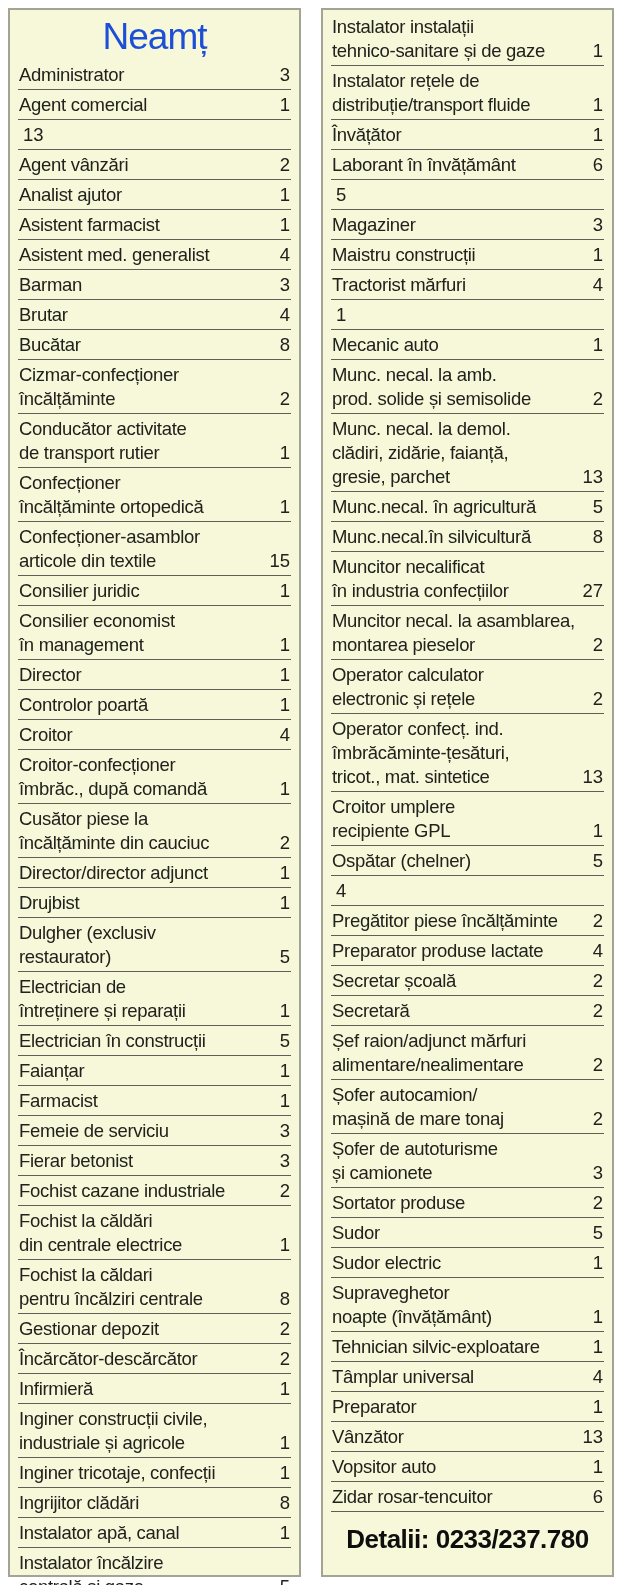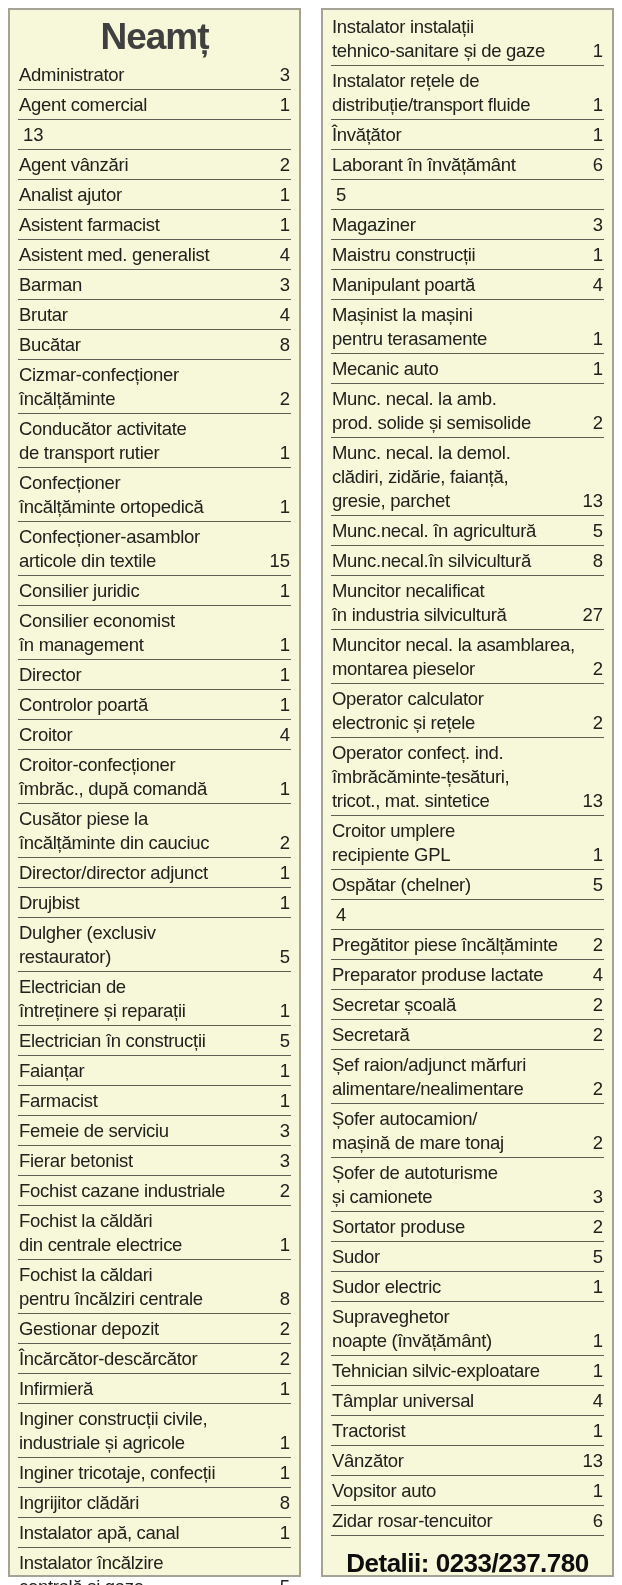--- a/index.html
+++ b/index.html
@@ -9,21 +9,21 @@
     -webkit-font-smoothing:antialiased;
   }
   .page{
     display:flex;gap:20px;padding:8px;box-sizing:border-box;width:622px;height:1585px;
   }
   .panel{
     flex:1;background:#f7f8d9;border:2px solid #a3a396;box-sizing:border-box;
     min-height:1565px;padding:2px 8px 6px 8px;
   }
   .panel-title{
-    font-size:37px;font-weight:bold;text-align:center;margin:4px 0 2px 0;color:#404040;
+    font-size:37px;font-weight:normal;text-align:center;margin:4px 0 2px 0;color:#1d4ed8;
     letter-spacing:-1px;
   }
   .row{
     display:flex;align-items:flex-end;border-bottom:1px solid #5f5f55;
     padding:3px 1px 2px 1px;
   }
   .label{
     flex:1;white-space:pre-line;font-size:18.5px;line-height:24px;color:#21211d;
     letter-spacing:-0.3px;
   }
@@ -246,26 +246,24 @@
         </div>
         <div class="row">
           <span class="label">Magaziner</span>
           <span class="count">3</span>
         </div>
         <div class="row">
           <span class="label">Maistru construcții</span>
           <span class="count">1</span>
         </div>
         <div class="row">
-          <span class="label">Manipulant poartă</span>
-          <span class="count">4</span>
-        </div>
-        <div class="row">
-          <span class="label">Mașinist la mașini
-pentru terasamente</span>
+          <span class="label">Tractorist mărfuri</span>
+          <span class="count">4</span>
+        </div>
+        <div class="row">
           <span class="count">1</span>
         </div>
         <div class="row">
           <span class="label">Mecanic auto</span>
           <span class="count">1</span>
         </div>
         <div class="row">
           <span class="label">Munc. necal. la amb.
 prod. solide și semisolide</span>
           <span class="count">2</span>
@@ -279,21 +277,21 @@
         <div class="row">
           <span class="label">Munc.necal. în agricultură</span>
           <span class="count">5</span>
         </div>
         <div class="row">
           <span class="label">Munc.necal.în silvicultură</span>
           <span class="count">8</span>
         </div>
         <div class="row">
           <span class="label">Muncitor necalificat
-în industria silvicultură</span>
+în industria confecțiilor</span>
           <span class="count">27</span>
         </div>
         <div class="row">
           <span class="label">Muncitor necal. la asamblarea,
 montarea pieselor</span>
           <span class="count">2</span>
         </div>
         <div class="row">
           <span class="label">Operator calculator
 electronic și rețele</span>
@@ -367,21 +365,21 @@
         </div>
         <div class="row">
           <span class="label">Tehnician silvic-exploatare</span>
           <span class="count">1</span>
         </div>
         <div class="row">
           <span class="label">Tâmplar universal</span>
           <span class="count">4</span>
         </div>
         <div class="row">
-          <span class="label">Tractorist</span>
+          <span class="label">Preparator</span>
           <span class="count">1</span>
         </div>
         <div class="row">
           <span class="label">Vânzător</span>
           <span class="count">13</span>
         </div>
         <div class="row">
           <span class="label">Vopsitor auto</span>
           <span class="count">1</span>
         </div>

